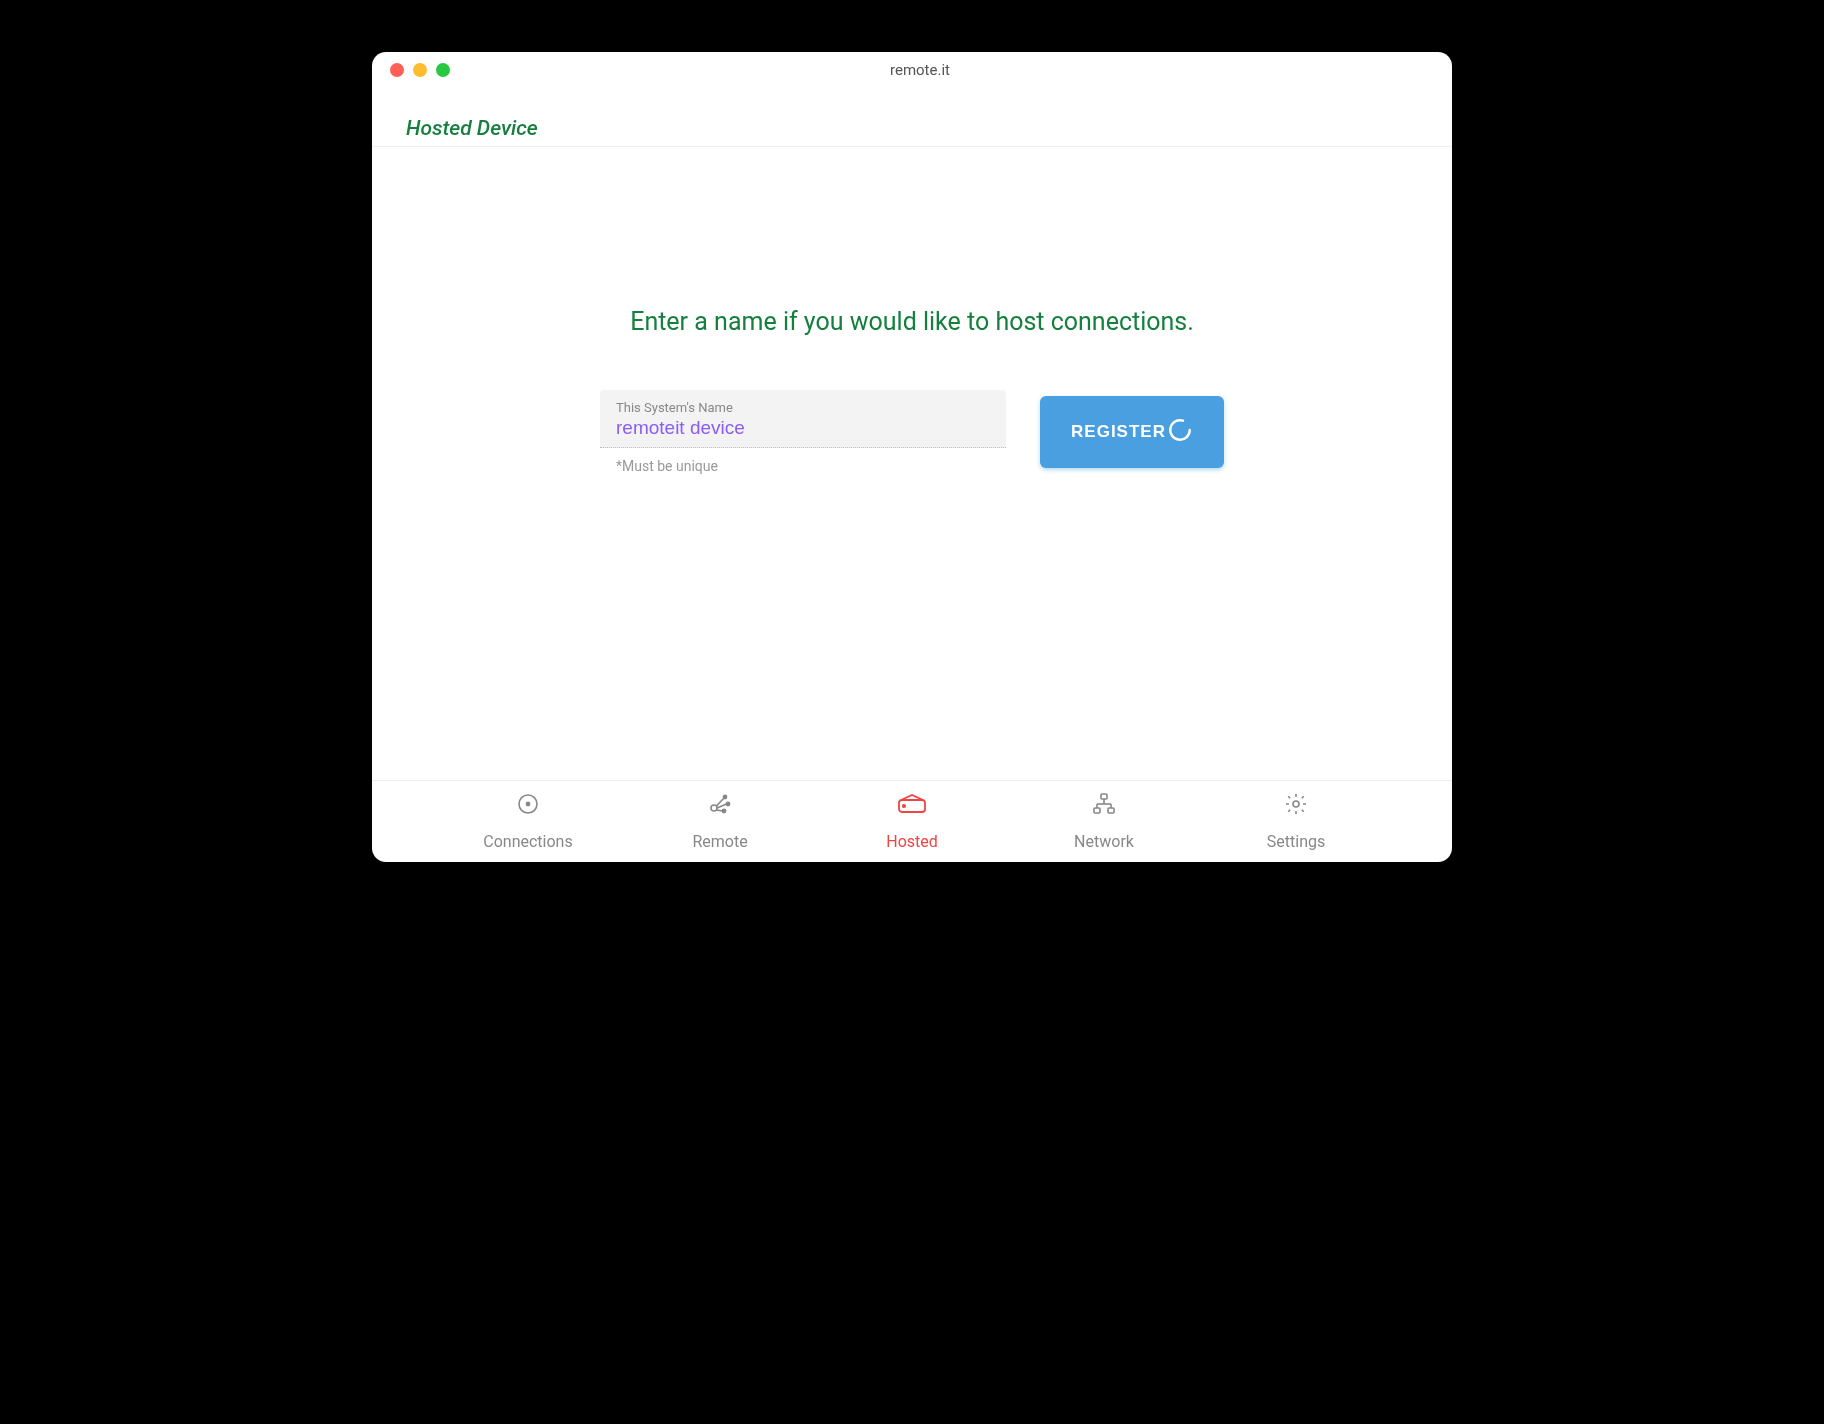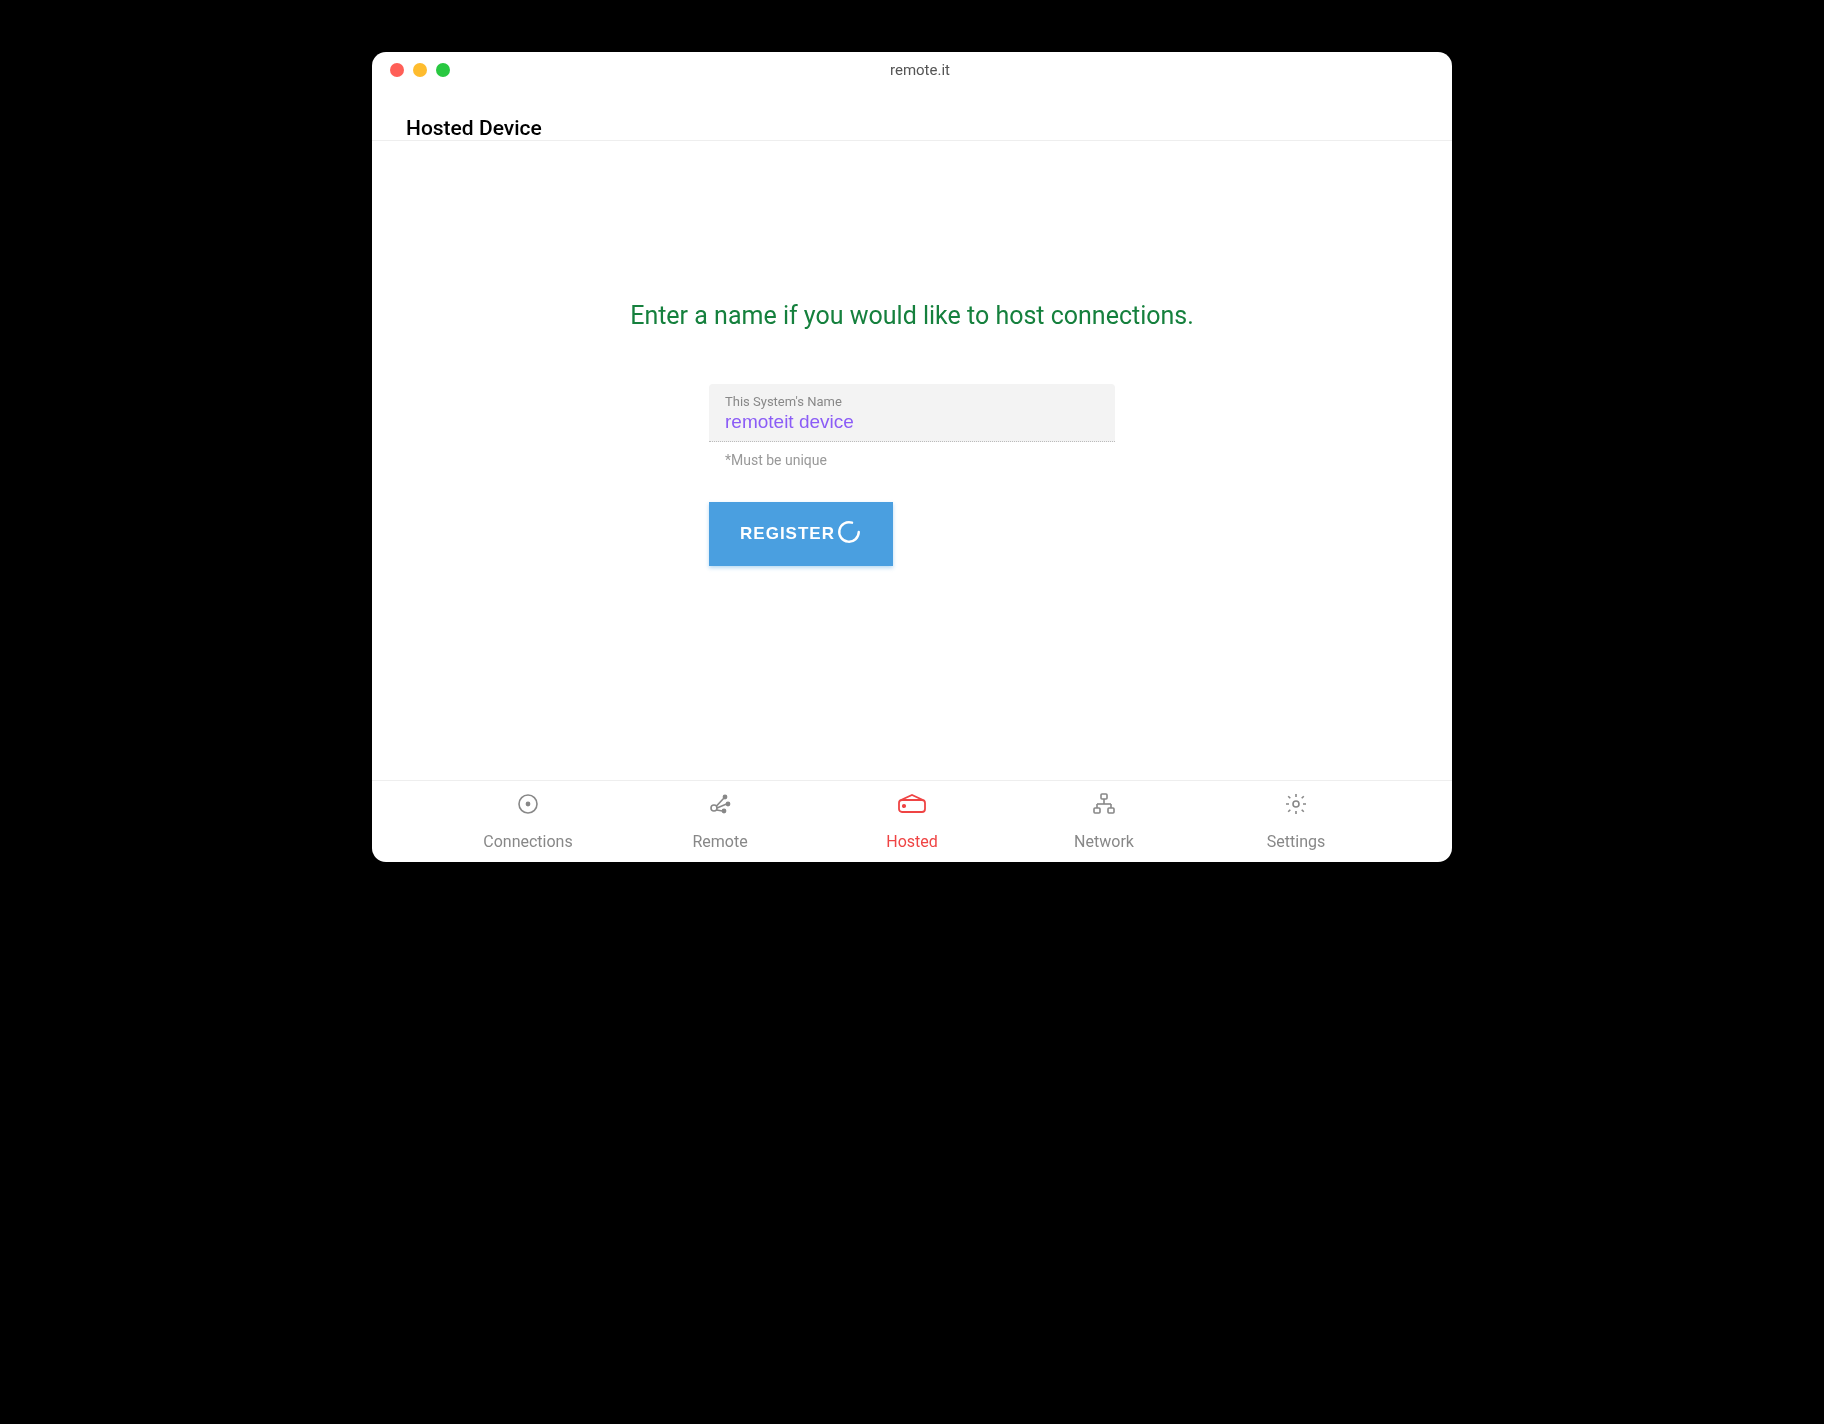--- a/index.html
+++ b/index.html
@@ -42,44 +42,44 @@
   .title-text {
     position: absolute;
     left: 16px; right: 0;
     text-align: center;
     font-size: 15px;
     color: #555;
     pointer-events: none;
   }
 
   .subheader {
-    padding: 28px 34px 0 34px;
+    padding: 28px 34px 6px 34px;
     font-size: 21px;
     font-weight: 500;
-    color: #000000;
+    color: #15803d;
     border-bottom: 1px solid #eee;
+    font-style: italic;
   }
 
   .content {
     flex: 1;
     display: flex;
     flex-direction: column;
     align-items: center;
     padding-top: 160px;
   }
   .prompt {
     font-size: 25px;
     color: #15803d;
     margin-bottom: 54px;
   }
   .form-row {
     display: flex;
-    align-items: flex-start;
+    align-items: center;
     gap: 34px;
-    flex-direction: column;
   }
   .field-wrap { width: 406px; }
   .field {
     background: #f3f3f3;
     border-bottom: 1px dotted #bbb;
     padding: 10px 16px 8px 16px;
     border-radius: 4px 4px 0 0;
   }
   .field-label {
     font-size: 13px;
@@ -96,22 +96,22 @@
   }
   .helper {
     font-size: 14px;
     color: #999;
     padding: 10px 0 0 16px;
   }
   .register-btn {
     background: #4a9fe0;
     color: #fff;
     border: none;
-    border-radius: 0;
-    height: 64px;
+    border-radius: 6px;
+    height: 72px;
     width: 184px;
     font-size: 17px;
     font-weight: 600;
     letter-spacing: 1px;
     display: flex;
     align-items: center;
     justify-content: center;
     gap: 1px;
     cursor: pointer;
     box-shadow: 0 2px 4px rgba(74,159,224,0.4);

